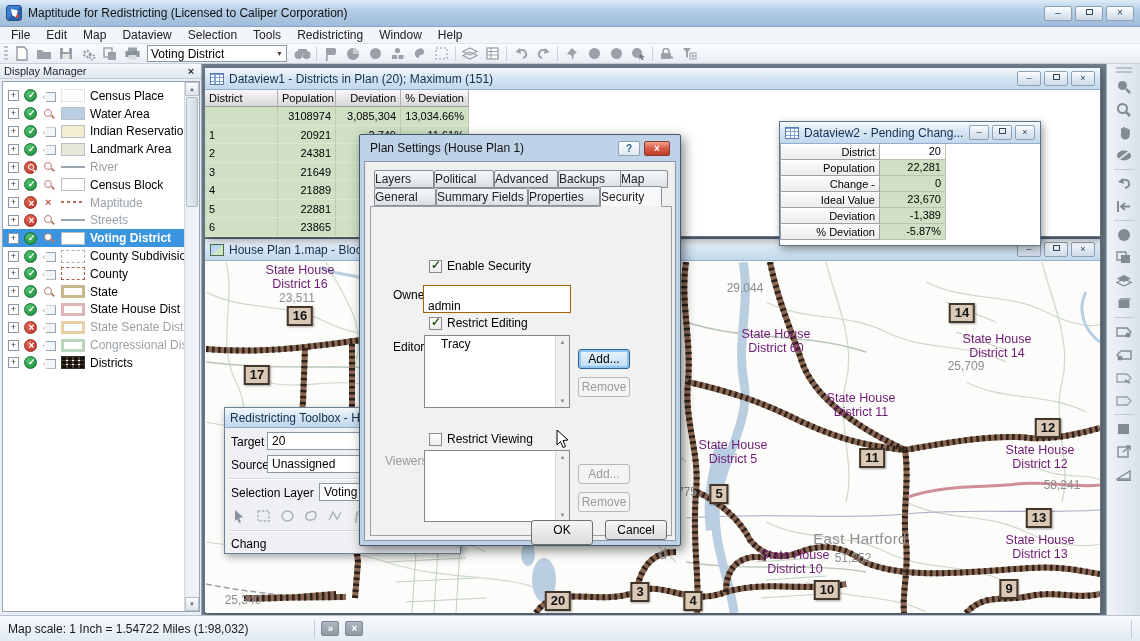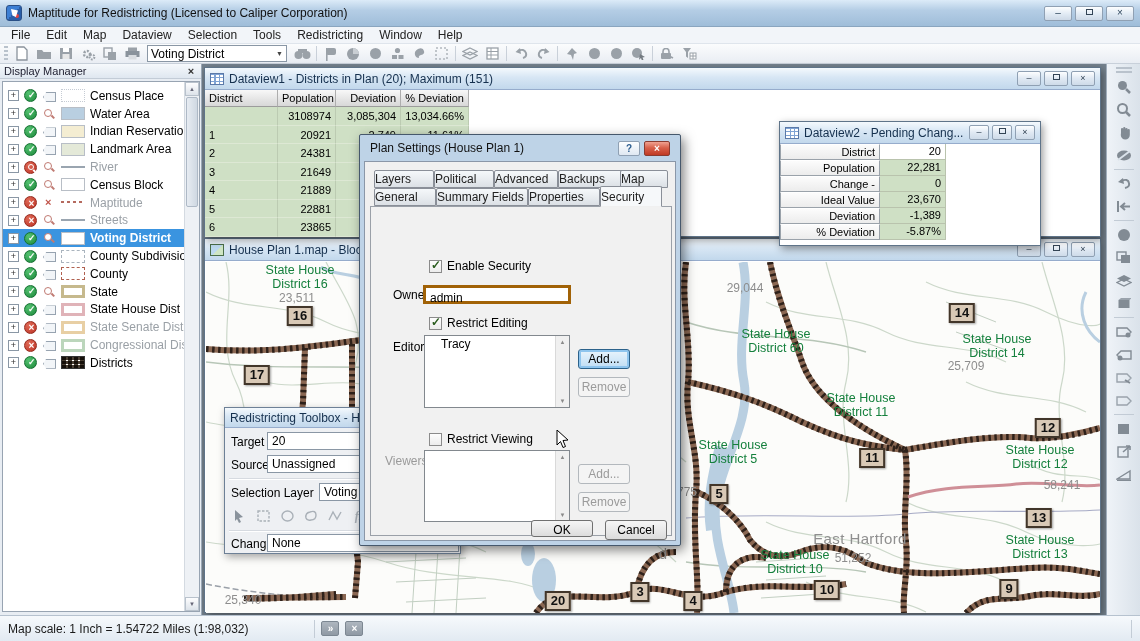--- a/index.html
+++ b/index.html
@@ -87,41 +87,41 @@
   .qbtn{width:22px;height:15px;border:1px solid #8fa0b3;border-radius:2px;background:linear-gradient(#fdfeff,#dfe8f2);text-align:center;font:bold 10px/13px "Liberation Sans",sans-serif;color:#2c5d8f}
   .xbtn{width:26px;height:15px;border:1px solid #8a3b30;border-radius:2px;background:linear-gradient(#f0a291,#d8604a 45%,#c03a24);text-align:center;font:bold 10px/13px "Liberation Sans",sans-serif;color:#fff}
   #dlg-body{position:absolute;left:4px;top:26px;width:312px;height:380px;background:#f0f0f0;border:1px solid #8a97a8}
   .tab{position:absolute;height:18px;line-height:17px;text-align:left;font-size:12px;color:#222;background:linear-gradient(#f5f8fa,#e6eaee 60%,#dbe0e5);border:1px solid #8a8f98;border-radius:2px 2px 0 0}
   .tab.active{background:#f6f8fa;height:21px;line-height:20px;z-index:3;border-bottom:1px solid #f0f0f0}
   .panel{position:absolute;left:5px;top:64px;width:302px;height:310px;border:1px solid #9aa0a8;background:#f1f1f1}
   .cb{position:absolute;width:13px;height:13px;border:1px solid #8b8b8b;background:linear-gradient(#fdfdfd,#ececec)}
   .cb.checked::after{content:"✓";position:absolute;left:1px;top:-3px;font:bold 12px/15px "Liberation Sans",sans-serif;color:#2a5c1e}
   .lbl{position:absolute;font-size:12px;color:#000;white-space:nowrap}
   .lbl.gray{color:#9a9a9a}
-  .tfield{position:absolute;background:#fff;border:3px solid #a16207;font-size:12px;padding:3px 4px;line-height:15px}
+  .tfield{position:absolute;background:#fff;border:1px solid #a16207;font-size:12px;padding:13px 4px;line-height:15px}
   .listbox{position:absolute;background:#fff;border:1px solid #82888e;font-size:12px}
   .listbox .item{padding:1px 16px}
   .vsb{position:absolute;right:0;top:0;bottom:0;width:14px;background:#f0f0f0;border-left:1px solid #d9d9d9;display:flex;flex-direction:column;justify-content:space-between;align-items:center;font-size:6px;color:#8a8a8a;padding:3px 0}
   .btn{position:absolute;background:linear-gradient(#f5f5f5,#e9e9e9 50%,#dcdcdc);border:1px solid #707070;border-radius:3px;font-size:12px;text-align:center;color:#000}
   .btn.focus{border:1px solid #2c628b;box-shadow:0 0 0 2px #8fc5ee inset;background:linear-gradient(#eaf4fc,#d4e9f9 50%,#bfddf3)}
   .btn.disabled{background:#f4f4f4;border-color:#b3b8bd;color:#9b9b9b}
 
   
   #tbx{left:224px;top:407px;width:237px;height:147px;background:#eef0f3;border:1px solid #6d8096;box-shadow:2px 3px 8px rgba(0,0,0,.35)}
   #tbx .wt{height:20px}
   .tbx-lbl{position:absolute;font-size:12px;color:#000}
   .tbx-in{position:absolute;height:18px;background:#fff;border:1px solid #8a97a5;font-size:12px;padding:1px 4px;line-height:14px}
   .tline{position:absolute;left:4px;width:229px;height:0;border-top:1px solid #d6dae0;border-bottom:1px solid #fff}
   .ti{width:20px;height:18px;display:flex;align-items:center;justify-content:center;color:#9aa1a8}
 
   
   #mapwin{left:204px;top:238px;width:897px;height:375px}
   #mapc{position:absolute;left:1px;top:23px;width:894px;height:351px;background:#fcfcfa;overflow:hidden}
   .badge{position:absolute;transform:translate(-50%,-50%);background:#d9c9b6;border:2px solid #42362a;padding:0 4px;font:bold 13px/16px "Liberation Sans",sans-serif;color:#111;box-shadow:1px 1px 2px rgba(0,0,0,.35);white-space:nowrap}
-  .dlabel{position:absolute;transform:translate(-50%,-50%);color:#15803d;font-size:12.5px;text-align:center;width:84px;line-height:1.15}
+  .dlabel{position:absolute;transform:translate(-50%,-50%);color:#701a75;font-size:12.5px;text-align:center;width:84px;line-height:1.15}
   .glabel{position:absolute;transform:translate(-50%,-50%);color:#8d8d8d;font-size:12px;white-space:nowrap}
   .plabel{position:absolute;transform:translate(-50%,-50%);color:#8f8f8f;font-size:15px;white-space:nowrap;letter-spacing:.4px}
 
   
   #rtb{left:1106px;top:64px;width:34px;height:551px;background:linear-gradient(90deg,#eff3f8,#dae2ea);border-left:1px solid #a0adbb;display:flex;flex-direction:column;align-items:center;padding-top:3px}
   .rti{width:24px;height:23px;display:flex;align-items:center;justify-content:center;color:#828b94}
   .rsep{width:20px;height:1px;background:#c2cbd5;margin:2px 0}
 
   
   #status{left:0;top:615px;width:1140px;height:26px;background:linear-gradient(#f6f9fc,#e2eaf2);border-top:1px solid #b6c2cf;display:flex;align-items:center;padding:0 8px;color:#1a1a1a;gap:6px}
@@ -550,21 +550,20 @@
         <svg class="ic" width="14" height="12">
           <path d="M1 10 L5 2 L9 9 L13 2" fill="none" stroke="#aab1b8" stroke-width="1.4"></path>
         </svg>
       </span>
     <span class="ti">
         <span style="font:italic bold 12px 'Liberation Serif',serif;color:#aab1b8">f<span style="font-size:9px">x</span></span>
       </span>
   </div>
   <div class="tline" style="top:122px"></div>
   <span class="tbx-lbl" style="left:6px;top:129px">Chang</span>
-  <span class="tbx-in" style="left:42px;top:126px;width:192px">None</span>
 </div>
 
 <div class="abs" id="dm">
   <div id="dm-h">
     <span>Display Manager</span>
     <span class="x">×</span>
   </div>
   <div id="dm-body">
     <div style="height:5px"></div>
     <div class="dm-row">
@@ -735,21 +734,21 @@
       <span class="lbl gray" style="left:14px;top:247px">Viewers</span>
       <div class="listbox" style="left:53px;top:243px;width:146px;height:72px">
         <div class="vsb">
             <span>▲</span>
             <span>▼</span>
           </div>
       </div>
       <div class="btn disabled" style="left:207px;top:257px;width:52px;height:20px;line-height:18px">Add...</div>
       <div class="btn disabled" style="left:207px;top:285px;width:52px;height:20px;line-height:18px">Remove</div>
     </div>
-    <div class="btn" style="left:166px;top:358px;width:62px;height:17px;line-height:18px">OK</div>
+    <div class="btn" style="left:166px;top:358px;width:62px;height:25px;line-height:18px">OK</div>
     <div class="btn" style="left:240px;top:358px;width:62px;height:20px;line-height:18px">Cancel</div>
   </div>
 </div>
 
 <div class="abs" id="rtb">
   <div style="width:16px;height:8px;background:repeating-linear-gradient(#b9c2cc 0 2px,transparent 2px 4px)"></div>
   <span class="rti">
       <svg class="ic" width="16" height="16">
         <circle cx="6.5" cy="6.5" r="4.5" fill="#828b94"></circle>
         <line x1="10" y1="10" x2="14" y2="14" stroke="#828b94" stroke-width="2.5"></line>

